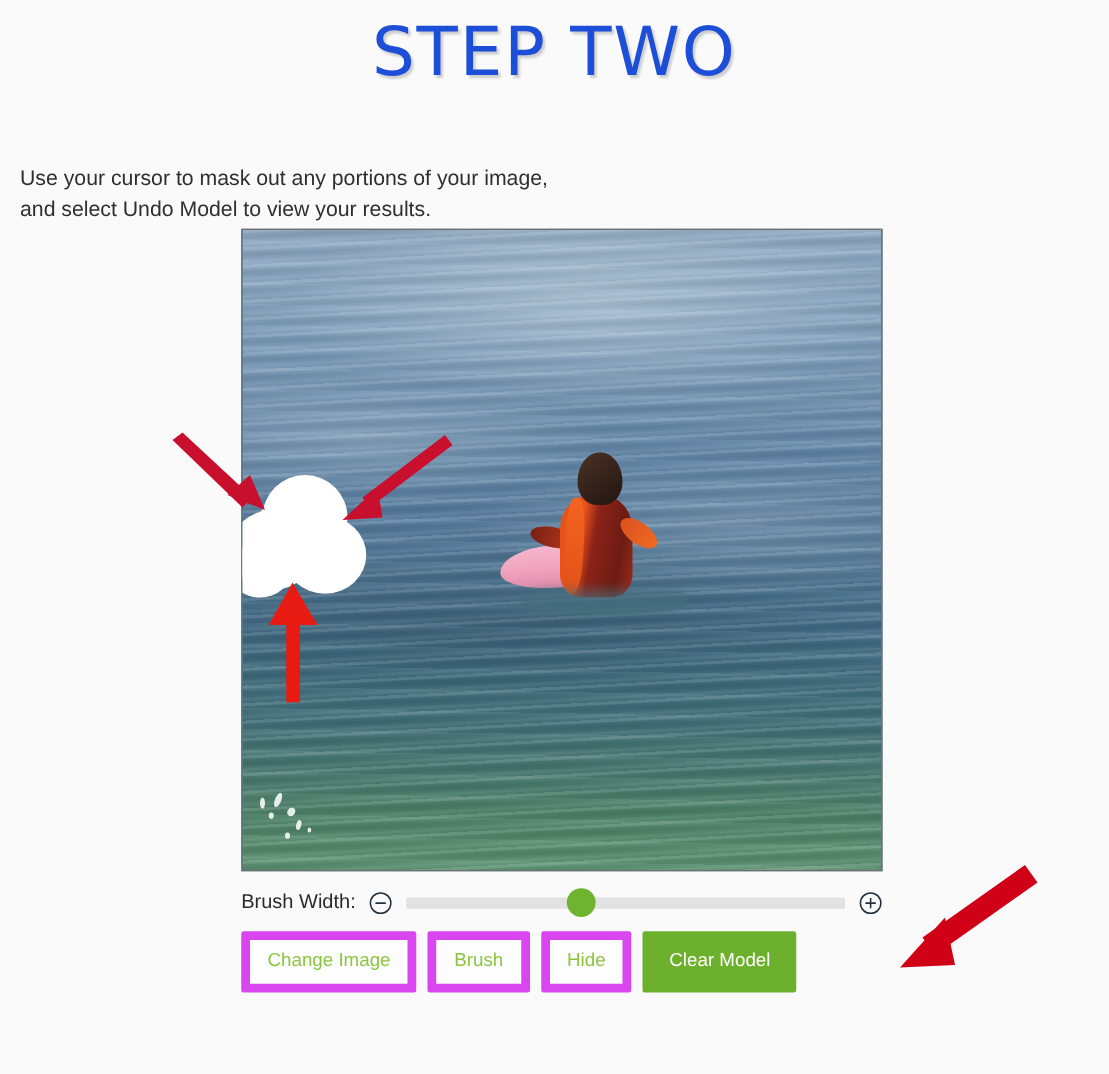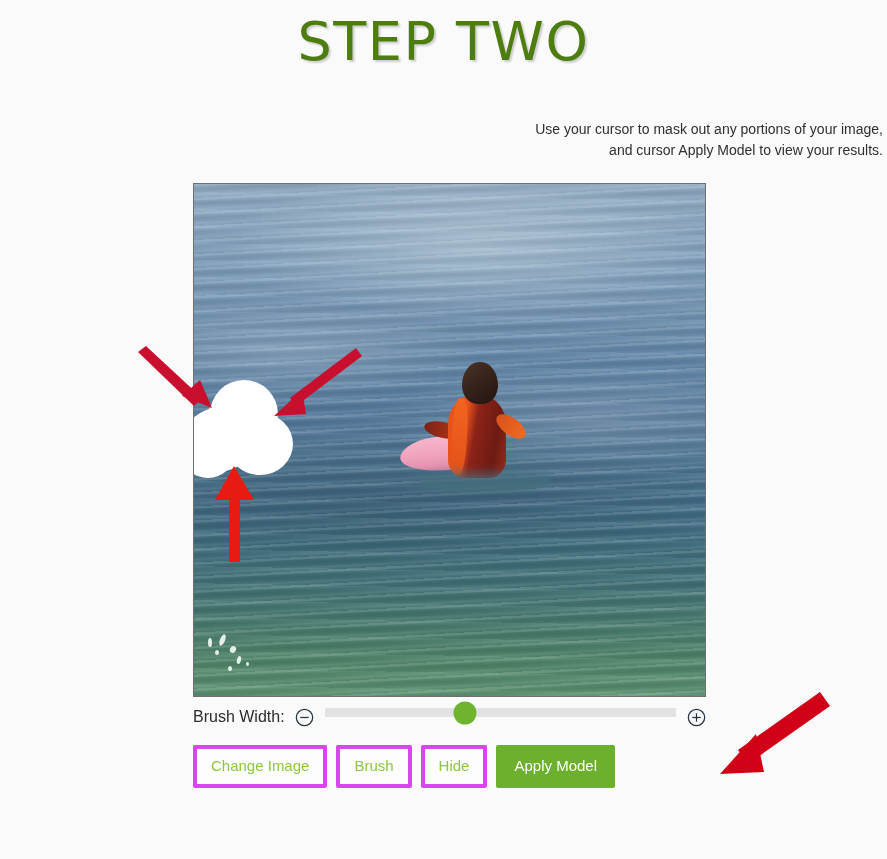--- a/index.html
+++ b/index.html
@@ -24,25 +24,25 @@
     letter-spacing: 1.5px;
     color: #3a3a3a;
     margin: 0;
     padding-top: 12px;
     line-height: 1.1;
     text-shadow: 2px 2px 2px rgba(0,0,0,0.18);
     font-family: "DejaVu Sans", sans-serif;
   }
 
   #instructions {
-    text-align: right;
-    font-size: 14px;
+    text-align: left;
+    font-size: 17px;
     color: #2f2f2f;
     line-height: 1.45;
-    margin: 4px;
+    margin: 16px;
     padding-top: 44px;
     font-family: "Liberation Sans", sans-serif;
   }
   #instructions .line { display: block; }
 
   
   #editor {
     position: absolute;
     left: 193px;
     top: 183px;
@@ -183,21 +183,21 @@
 
   
   .mask-blob { position: absolute; left: -6px; top: 194px; }
 
   
   .annot { position: absolute; pointer-events: none; }
 
   
   #brush-row {
     display: flex;
-    align-items: flex-start;
+    align-items: center;
     margin-top: 11px;
     height: 28px;
   }
   #brush-label {
     font-size: 16px;
     color: #2b2b2b;
     white-space: nowrap;
     margin-right: 10px;
   }
   .step-icon {
@@ -227,42 +227,42 @@
   #button-row {
     display: flex;
     margin-top: 9px;
     gap: 9px;
   }
   .btn {
     font-family: "Liberation Sans", sans-serif;
     font-size: 15px;
     padding: 8px 14px;
     background: #fdfdfd;
-    border: 4px solid #d946ef;
+    border: 7px solid #d946ef;
     color: #8cc63f;
     border-radius: 2px;
     cursor: pointer;
     white-space: nowrap;
     line-height: 1.25;
     box-sizing: border-box;
   }
   .btn.primary {
     background: #6cb02e;
     border-color: #6cb02e;
     color: #ffffff;
   }
 </style>
 </head>
 <body style="background: rgb(250, 250, 250);">
 
-<h1 id="page-title" style="color: #4d7c0f;">STEP TWO</h1>
+<h1 id="page-title" style="color: #1d4ed8;">STEP TWO</h1>
 
 <p id="instructions">
   <span class="line">Use your cursor to mask out any portions of your image,</span>
-  <span class="line">and cursor Apply Model to view your results.</span>
+  <span class="line">and select Undo Model to view your results.</span>
 </p>
 
 <div id="editor">
 
   <div id="canvas-frame">
     <div class="ocean-base"></div>
     <div class="ocean-ripples"></div>
     <div class="ocean-sheen"></div>
 
     <div class="ocean-foam">
@@ -326,21 +326,21 @@
       <circle cx="10" cy="10" r="8.6" fill="none" stroke="#23313f" stroke-width="1.3"></circle>
       <line x1="5.6" y1="10" x2="14.4" y2="10" stroke="#23313f" stroke-width="1.3"></line>
       <line x1="10" y1="5.6" x2="10" y2="14.4" stroke="#23313f" stroke-width="1.3"></line>
     </svg>
   </div>
 
   <div id="button-row">
       <button class="btn">Change Image</button>
       <button class="btn">Brush</button>
       <button class="btn">Hide</button>
-      <button class="btn primary">Apply Model</button>
+      <button class="btn primary">Clear Model</button>
     </div>
 </div>
 
 <svg class="annot" style="left:134px; top:344px;" width="80" height="70" viewBox="0 0 80 70">
   <g fill="#c8102e">
     <path d="M4 2 L12 -4 L68 48 L60 56 Z" transform="translate(0,6)"></path>
     <path d="M78 64 L48 52 L66 36 Z"></path>
   </g>
 </svg>
 

